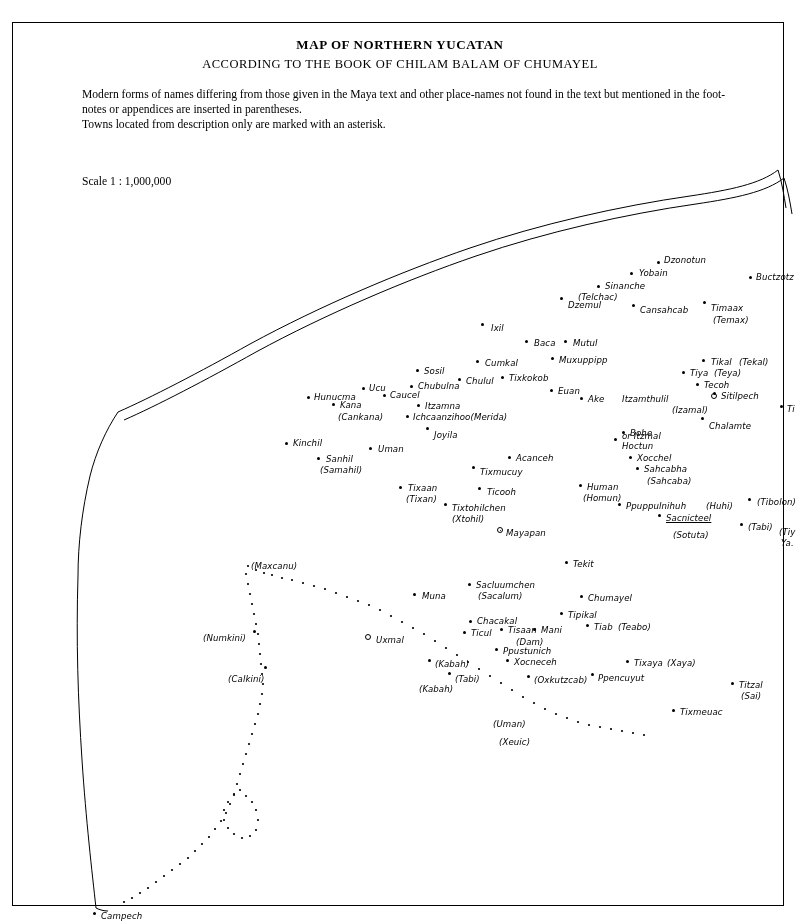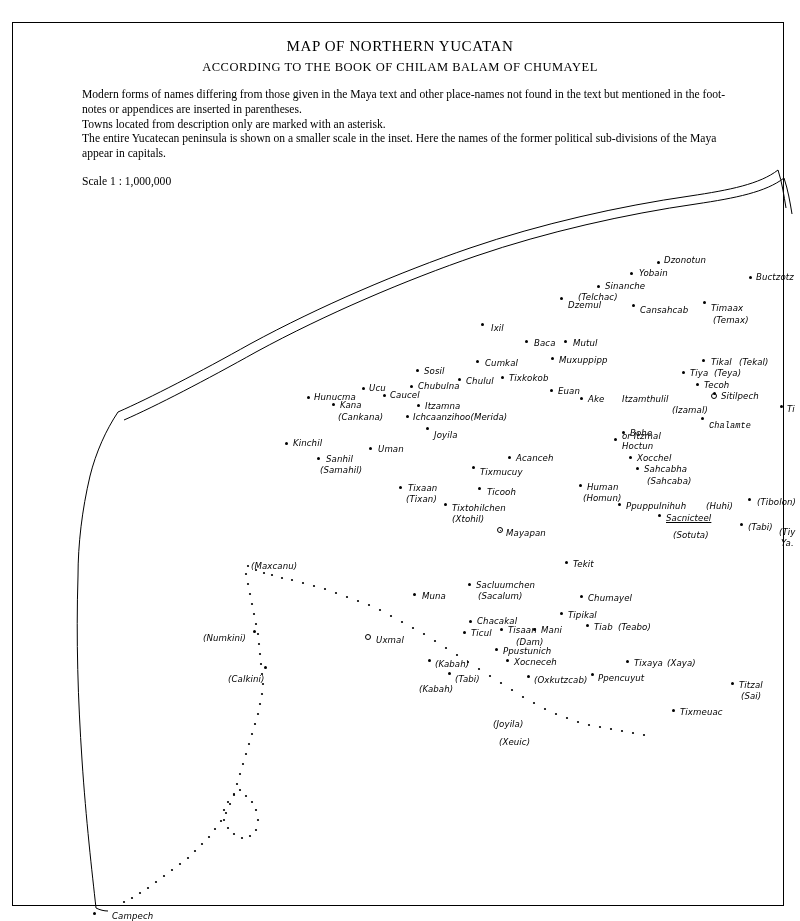--- a/index.html
+++ b/index.html
@@ -27,22 +27,23 @@
   }
   .title-block {
     position: absolute;
     left: 0;
     top: 36px;
     width: 100%;
     text-align: center;
     line-height: 1.45;
   }
   .title-line1 {
-    font-size: 15px;
+    font-size: 13px;
     letter-spacing: 0.6px;
+    font-weight: bold;
   }
   .title-line2 {
     font-size: 12.5px;
     letter-spacing: 0.5px;
     font-variant: small-caps;
   }
   .note-block {
     position: absolute;
     left: 82px;
     top: 88px;
@@ -111,21 +112,20 @@
   <div id="frame"></div>
 
   <div class="title-block">
     <div class="title-line1">MAP OF NORTHERN YUCATAN</div>
     <div class="title-line2">ACCORDING TO THE BOOK OF CHILAM BALAM OF CHUMAYEL</div>
   </div>
 
   <div class="note-block">
     <div class="note-p">Modern forms of names differing from those given in the Maya text and other place-names not found in the text but mentioned in the foot-notes or appendices are inserted in parentheses.</div>
     <div class="note-p">Towns located from description only are marked with an asterisk.</div>
-    <div class="note-p">The entire Yucatecan peninsula is shown on a smaller scale in the inset. Here the names of the former political sub-divisions of the Maya appear in capitals.</div>
   </div>
 
   <div class="scale-note">Scale 1 : 1,000,000</div>
 
   <svg class="coast" viewBox="0 0 800 921" xmlns="http://www.w3.org/2000/svg">
     <g fill="none" stroke="#000" stroke-width="1">
 
       <path d="M118 412 C 150 398, 200 372, 250 344 C 320 306, 400 272, 470 248 C 540 224, 620 206, 690 196 C 730 190, 760 184, 778 170"></path>
       <path d="M124 420 C 156 406, 206 380, 256 352 C 326 314, 406 280, 476 256 C 546 232, 626 214, 696 204 C 736 198, 766 192, 784 178"></path>
       <path d="M778 170 C 782 182, 784 196, 786 208"></path>
@@ -292,21 +292,21 @@
       <div class="circ" style="left: 711px; top: 393px;"></div>
       <span class="lbl" style="left: 622px; top: 394px;">Itzamthulil</span>
       <span class="lbl" style="left: 622px; top: 399px; margin-top: 32px;">or Itzmal</span>
       <span class="lbl" style="left: 672px; top: 405px;">(Izamal)</span>
       <div class="dot" style="left: 332px; top: 403px;"></div>
       <span class="lbl" style="left: 340px; top: 400px;">Kana</span>
       <span class="lbl" style="left: 338px; top: 412px;">(Cankana)</span>
       <div class="dot" style="left: 406px; top: 415px;"></div>
       <span class="lbl" style="left: 413px; top: 412px;">Ichcaanzihoo(Merida)</span>
       <div class="dot" style="left: 701px; top: 417px;"></div>
-      <span class="lbl" style="left: 709px; top: 421px; font-family: Liberation Mono, monospace;">Chalamte</span>
+      <span class="lbl" style="left: 709px; top: 421px;">Chalamte</span>
       <div class="dot" style="left: 780px; top: 405px;"></div>
       <span class="lbl" style="left: 787px; top: 404px;">Ti</span>
       <div class="dot" style="left: 426px; top: 427px;"></div>
       <span class="lbl" style="left: 434px; top: 430px;">Joyila</span>
       <div class="dot" style="left: 622px; top: 431px;"></div>
       <span class="lbl" style="left: 630px; top: 428px;">Bohe</span>
       <div class="dot" style="left: 614px; top: 438px;"></div>
       <span class="lbl" style="left: 622px; top: 441px;">Hoctun</span>
       <div class="dot" style="left: 285px; top: 442px;"></div>
       <span class="lbl" style="left: 293px; top: 438px;">Kinchil</span>
@@ -391,21 +391,21 @@
       <div class="dot" style="left: 591px; top: 673px;"></div>
       <span class="lbl" style="left: 598px; top: 673px;">Ppencuyut</span>
       <div class="dot" style="left: 448px; top: 672px;"></div>
       <span class="lbl" style="left: 419px; top: 684px;">(Kabah)</span>
       <span class="lbl" style="left: 455px; top: 674px;">(Tabi)</span>
       <div class="dot" style="left: 731px; top: 682px;"></div>
       <span class="lbl" style="left: 739px; top: 680px;">Titzal</span>
       <span class="lbl" style="left: 741px; top: 691px;">(Sai)</span>
       <div class="dot" style="left: 672px; top: 709px;"></div>
       <span class="lbl" style="left: 680px; top: 707px;">Tixmeuac</span>
-      <span class="lbl" style="left: 493px; top: 719px;">(Joyila)</span>
+      <span class="lbl" style="left: 493px; top: 719px;">(Uman)</span>
       <span class="lbl" style="left: 499px; top: 737px;">(Xeuic)</span>
       <div class="dot" style="left: 264px; top: 666px;"></div>
       <span class="lbl" style="left: 228px; top: 674px;">(Calkini)</span>
       <div class="dot" style="left: 93px; top: 912px;"></div>
-      <span class="lbl" style="left: 112px; top: 911px;">Campech</span>
+      <span class="lbl" style="left: 101px; top: 911px;">Campech</span>
     </div>
 
 </div>
 
 </body></html>

